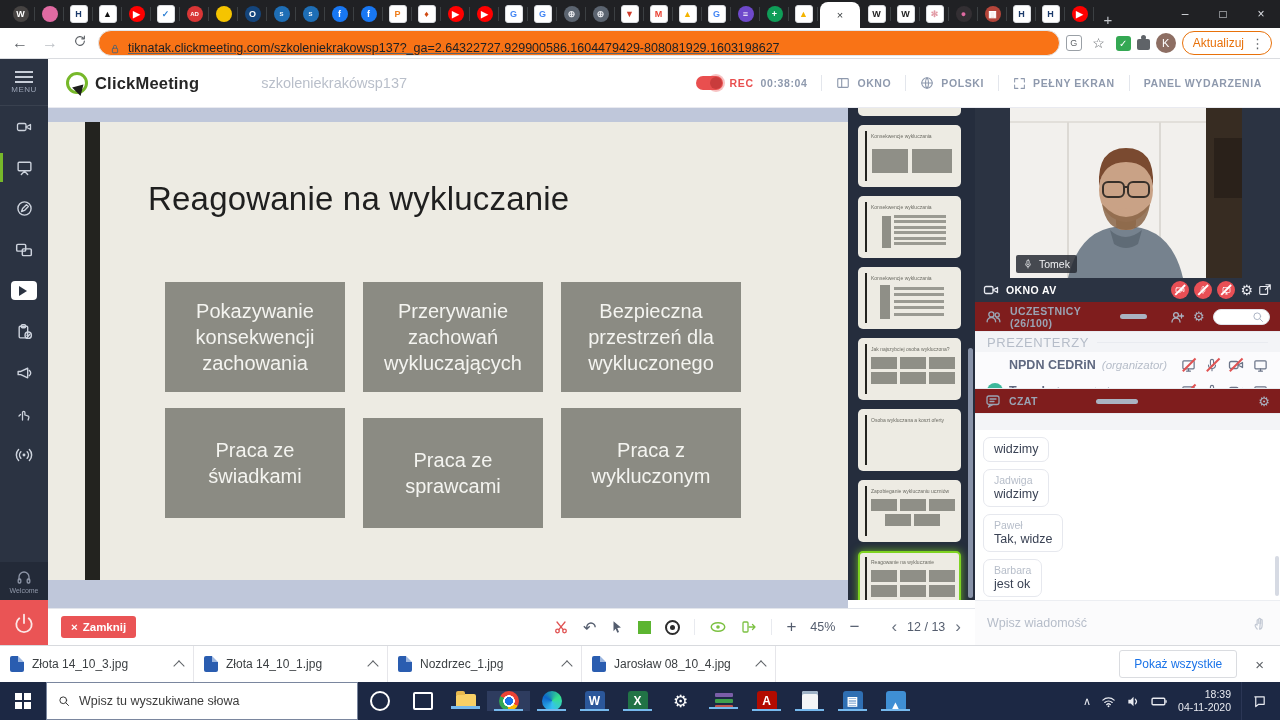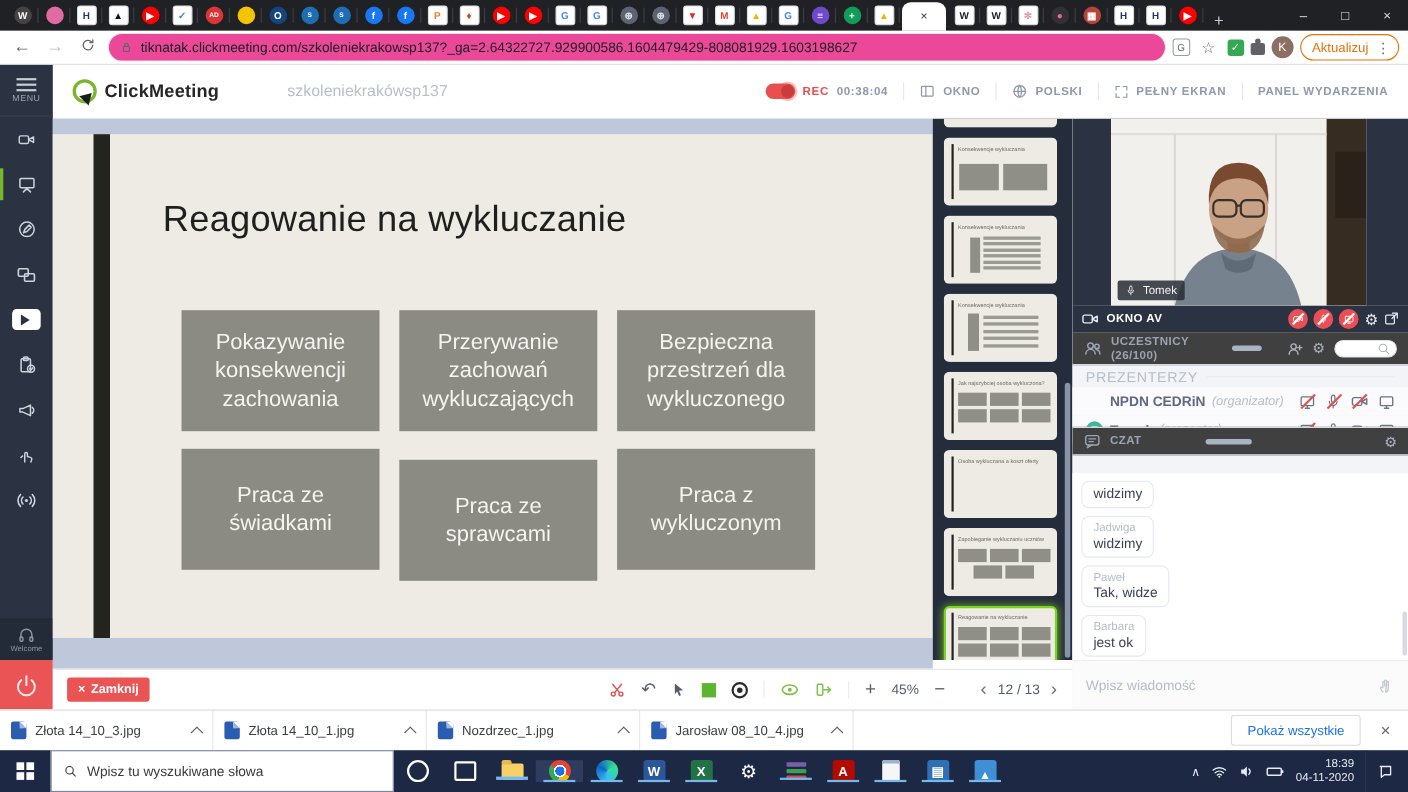--- a/index.html
+++ b/index.html
@@ -22,22 +22,22 @@
               align-items:center;justify-content:center;color:#3c4043;font-size:11px;margin:0 2px;}
   .newtab{color:#c6c9ce;font-size:15px;width:28px;text-align:center;}
   #winctl{margin-left:auto;display:flex;height:28px;}
   #winctl div{width:38px;color:#dee1e6;font-size:12px;display:flex;align-items:center;justify-content:center;}
 
   
   #chrometb{left:0;top:28px;width:1280px;height:31px;background:#fff;border-bottom:1px solid #dadce0;
             display:flex;align-items:center;padding:0 8px;box-sizing:border-box;gap:6px;}
   .navbtn{color:#5f6368;font-size:16px;width:24px;text-align:center;}
   .navbtn.dis{color:#bdc1c6;}
-  #omnibox{flex:1;height:24px;background:#ec4899;border:1px solid #e3e5e8;border-radius:13px;
-           display:flex;align-items:center;padding:0 10px;gap:7px;color:#5f6368;}
+  #omnibox{flex:1;height:24px;background:#f97316;border:1px solid #e3e5e8;border-radius:13px;
+           display:flex;align-items:flex-end;padding:0 10px;gap:7px;color:#5f6368;text-decoration:underline;}
   #omnibox .url{font-size:12.5px;color:#202124;white-space:nowrap;overflow:hidden;}
   .tbicon{color:#5f6368;font-size:14px;width:22px;text-align:center;}
   .extcheck{width:15px;height:15px;background:#34a853;border-radius:3px;color:#fff;font-size:10px;
             display:flex;align-items:center;justify-content:center;}
   .puzzle{width:13px;height:11px;background:#5f6368;border-radius:2px;position:relative;margin-top:3px;}
   .puzzle:before{content:"";position:absolute;top:-4px;left:4px;width:5px;height:5px;background:#5f6368;border-radius:50%;}
   #avatarK{width:20px;height:20px;border-radius:50%;background:#8d6e63;color:#fff;font-size:11px;
            display:flex;align-items:center;justify-content:center;}
   #updatebtn{border:1px solid #e8710a;color:#e8710a;border-radius:13px;height:22px;display:flex;
              align-items:center;padding:0 4px 0 10px;font-size:12px;gap:4px;background:#fff;}
@@ -121,21 +121,21 @@
   #speakerchip{position:absolute;left:41px;bottom:5px;background:rgba(40,44,52,.85);color:#f0f1f3;
                font-size:10.5px;display:flex;align-items:center;gap:4px;padding:2px 7px 2px 5px;border-radius:2px;}
   #avbar{position:absolute;left:0;top:170px;width:305px;height:24px;background:#2b3342;display:flex;
          align-items:center;padding:0 8px;box-sizing:border-box;gap:7px;}
   #avbar .avtitle{color:#fff;font-size:10.5px;font-weight:bold;letter-spacing:.4px;}
   #avbar .avicons{margin-left:auto;display:flex;align-items:center;gap:5px;}
   .redbtn{width:18px;height:18px;border-radius:50%;background:#e94f55;color:#fff;display:flex;
           align-items:center;justify-content:center;position:relative;}
   .redbtn.slash:after{content:"";position:absolute;width:14px;height:1.5px;background:#fff;transform:rotate(-45deg);}
   .whiteic{color:#e8eaf0;}
-  .panelhdr{position:absolute;left:0;width:305px;background:#404040;display:flex;align-items:center;
+  .panelhdr{position:absolute;left:0;width:305px;background:#7f1d1d;display:flex;align-items:center;
             padding:0 10px;box-sizing:border-box;gap:8px;color:#9aa3b3;border-bottom:1px solid #e9ebf0;}
   .panelhdr .ptitle{font-size:10.5px;font-weight:bold;letter-spacing:.4px;}
   .pill{width:42px;height:5px;border-radius:3px;background:#aab3c2;margin-left:26px;}
   #psearch{width:82px;height:16px;border:1px solid #dfe2e9;border-radius:9px;background:#fff;display:flex;
            align-items:center;justify-content:flex-end;padding:0 5px;color:#aab3c2;box-sizing:border-box;}
   #prezlabel{position:absolute;left:0;top:224px;width:305px;display:flex;align-items:center;gap:8px;
              color:#b6bdc9;font-size:13px;letter-spacing:.6px;padding:0 12px;box-sizing:border-box;height:20px;}
   #prezlabel:after{content:"";flex:1;height:1px;background:#e9ebf0;}
   .prow{position:absolute;left:0;width:305px;height:26px;display:flex;align-items:center;
         padding:0 12px;box-sizing:border-box;gap:6px;background:#fbfbfd;}

